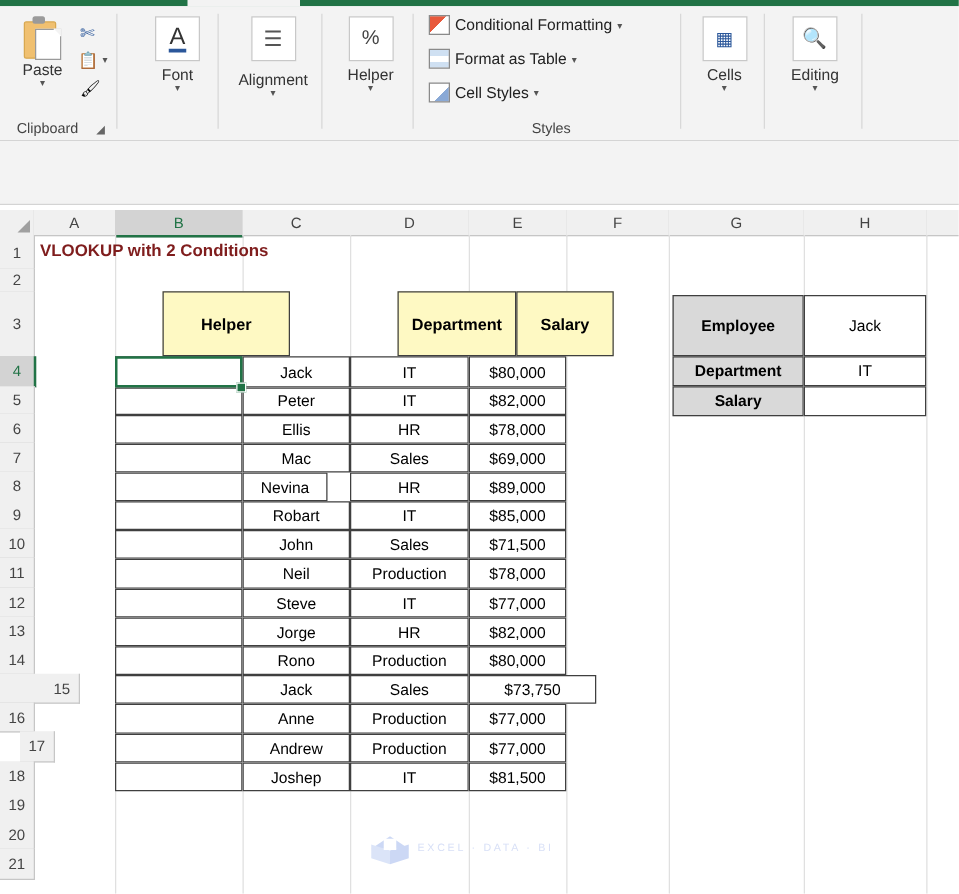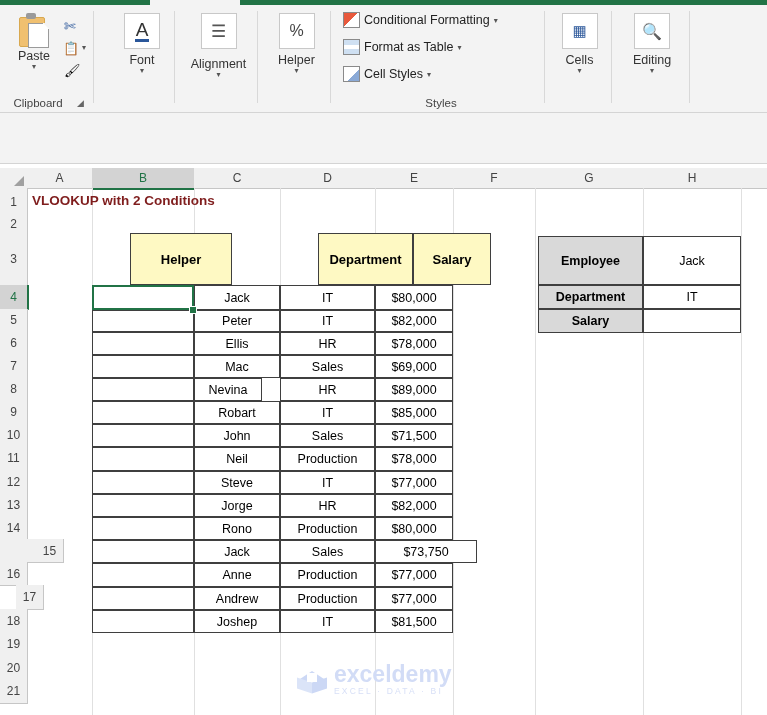--- a/index.html
+++ b/index.html
@@ -344,18 +344,17 @@
     </div>
 
   <div class="wm">
     <div class="cube">
       <i class="c1"></i>
         <i class="c2"></i>
         <i class="c3"></i>
         <i class="c4"></i>
     </div>
     <div class="txt">
-      <span class="big">exceldemy</span>
       <span class="sub">EXCEL · DATA · BI</span>
     </div>
   </div>
 
 </div>
 
 </body></html>

